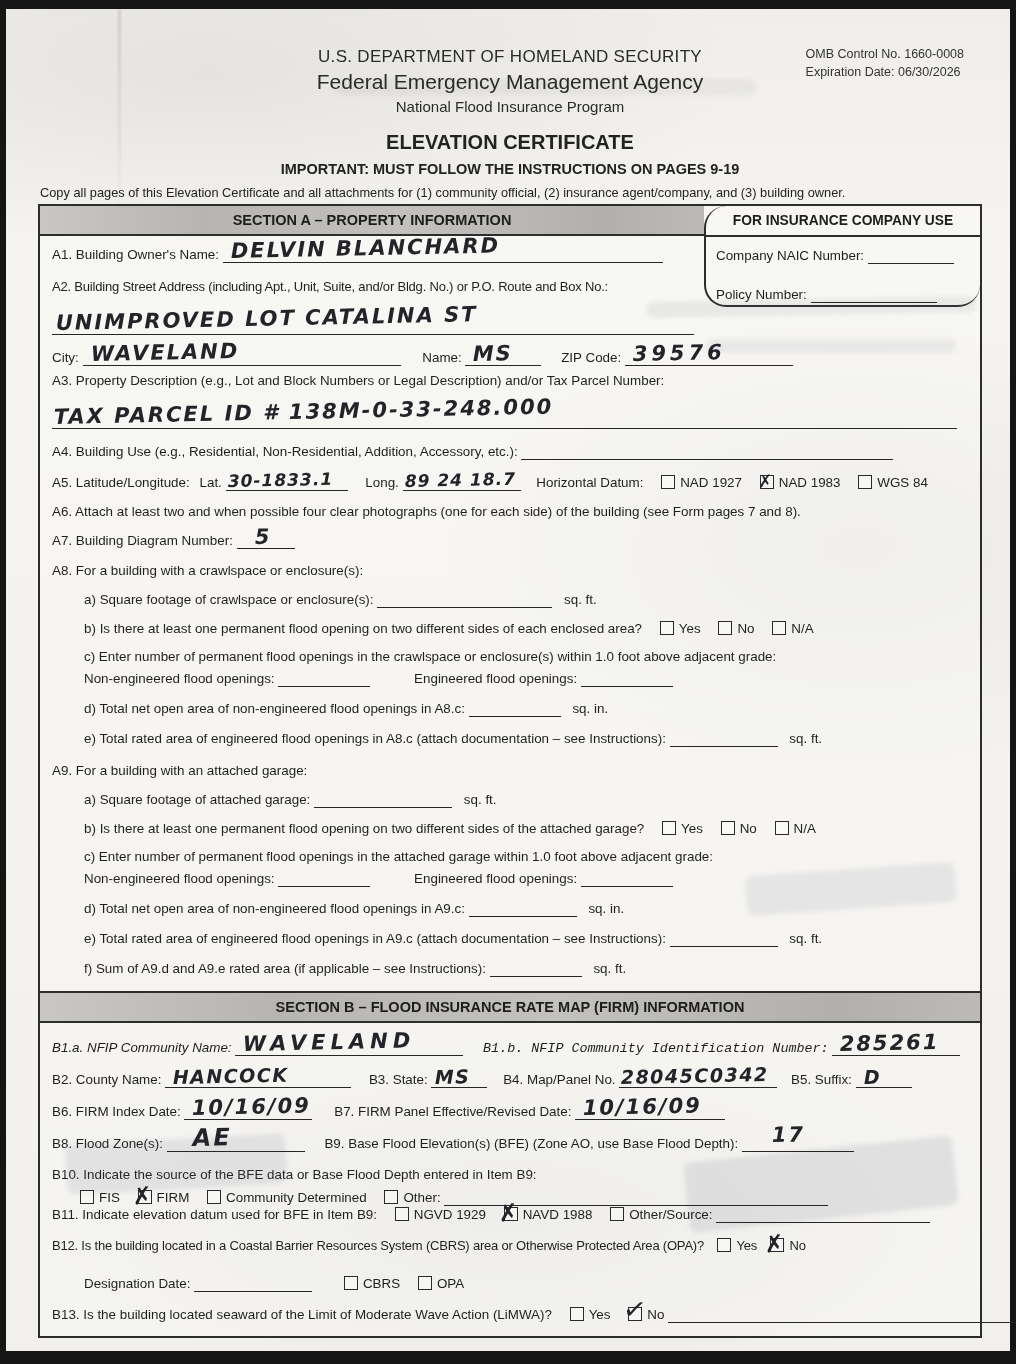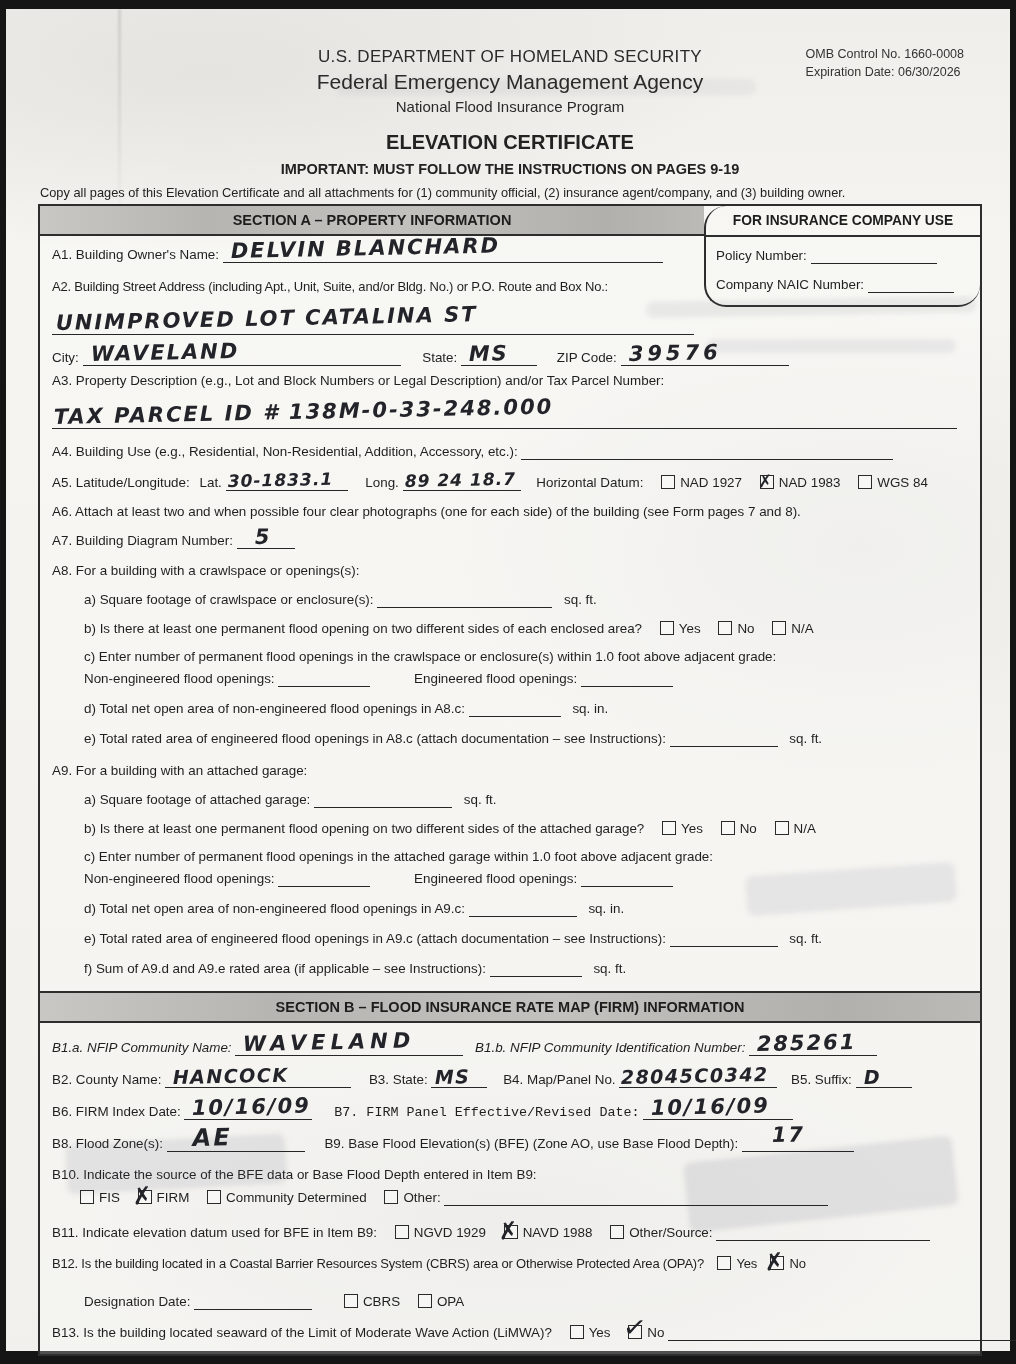--- a/index.html
+++ b/index.html
@@ -127,35 +127,35 @@
         </div>
         <div class="row tight" style="margin-top:16px;">
           <span class="lbl">A2. Building Street Address (including Apt., Unit, Suite, and/or Bldg. No.) or P.O. Route and Box No.:</span>
         </div>
         <div class="row" style="margin-top:24px;">
           <span class="line w-full"><span class="hw hw-xl" style="left:4px;">UNIMPROVED LOT CATALINA ST</span></span>
         </div>
       </div>
       <div class="ins-box">
         <div class="ins-title">FOR INSURANCE COMPANY USE</div>
+        <div class="ins-row" style="padding-bottom:12px;">
+          <span class="lbl">Company NAIC Number:</span>
+          <span class="line w90"><span class="hw hw-md"></span></span>
+        </div>
         <div class="ins-row">
           <span class="lbl">Policy Number:</span>
           <span class="line w140"><span class="hw hw-md"></span></span>
         </div>
-        <div class="ins-row" style="padding-bottom:12px;">
-          <span class="lbl">Company NAIC Number:</span>
-          <span class="line w90"><span class="hw hw-md"></span></span>
-        </div>
       </div>
     </div>
 
     <div class="row" style="margin-top:14px;">
       <span class="lbl">City:</span>
       <span class="line w330"><span class="hw hw-xl">WAVELAND</span></span>
-      <span class="lbl" style="margin-left:18px;">State:</span>
+      <span class="lbl" style="margin-left:18px;">Name:</span>
       <span class="line w72"><span class="hw hw-xl">MS</span></span>
       <span class="lbl" style="margin-left:16px;">ZIP Code:</span>
       <span class="line w170"><span class="hw hw-xl" style="letter-spacing:4px;">39576</span></span>
     </div>
 
     <div class="row" style="margin-top:7px;">
       <span class="lbl">A3. Property Description (e.g., Lot and Block Numbers or Legal Description) and/or Tax Parcel Number:</span>
     </div>
     <div class="row" style="margin-top:24px;">
       <span class="line w900"><span class="hw hw-xl" style="left:2px;">TAX PARCEL ID # 138M-0-33-248.000</span></span>
@@ -187,21 +187,21 @@
     <div class="row" style="margin-top:13px;">
       <span class="lbl">A6. Attach at least two and when possible four clear photographs (one for each side) of the building (see Form pages 7 and 8).</span>
     </div>
 
     <div class="row" style="margin-top:13px;">
       <span class="lbl">A7. Building Diagram Number:</span>
       <span class="line w60"><span class="hw hw-xl" style="left:18px;">5</span></span>
     </div>
 
     <div class="row" style="margin-top:14px;">
-      <span class="lbl">A8. For a building with a crawlspace or openings(s):</span>
+      <span class="lbl">A8. For a building with a crawlspace or enclosure(s):</span>
     </div>
     <div class="row indent" style="margin-top:13px;">
       <span class="lbl">a) Square footage of crawlspace or enclosure(s):</span>
       <span class="line w180"><span class="hw hw-md"></span></span>
       <span class="lbl" style="margin-left:8px;">sq. ft.</span>
     </div>
     <div class="row indent" style="margin-top:13px;">
       <span class="lbl">b) Is there at least one permanent flood opening on two different sides of each enclosed area?</span>
       <span class="cb"><span class="box"></span><span class="cb-label">Yes</span></span>
       <span class="cb"><span class="box"></span><span class="cb-label">No</span></span>
@@ -264,39 +264,39 @@
       <span class="lbl">f) Sum of A9.d and A9.e rated area (if applicable – see Instructions):</span>
       <span class="line w95"><span class="hw hw-md"></span></span>
       <span class="lbl" style="margin-left:8px;">sq. ft.</span>
     </div>
 
     <div class="band band-b">SECTION B – FLOOD INSURANCE RATE MAP (FIRM) INFORMATION</div>
 
     <div class="row" style="margin-top:16px;">
       <span class="lbl" style="font-style:italic;">B1.a. NFIP Community Name:</span>
       <span class="line w230"><span class="hw hw-xl" style="letter-spacing:5px;">WAVELAND</span></span>
-      <span class="lbl" style="margin-left:8px;font-style:italic;">B1.b. NFIP Community Identification Number:</span>
+      <span class="lbl" style="margin-left:16px;font-style:italic;font-family:Liberation Mono, monospace;">B1.b. NFIP Community Identification Number:</span>
       <span class="line w130"><span class="hw hw-xl">285261</span></span>
     </div>
 
     <div class="row" style="margin-top:15px;">
       <span class="lbl">B2. County Name:</span>
       <span class="line w190"><span class="hw hw-lg">HANCOCK</span></span>
       <span class="lbl" style="margin-left:14px;">B3. State:</span>
       <span class="line w55"><span class="hw hw-lg" style="left:4px;">MS</span></span>
       <span class="lbl" style="margin-left:12px;">B4. Map/Panel No.</span>
       <span class="line w160"><span class="hw hw-lg" style="left:2px;">28045C0342</span></span>
       <span class="lbl" style="margin-left:10px;">B5. Suffix:</span>
       <span class="line w55"><span class="hw hw-lg">D</span></span>
     </div>
 
     <div class="row" style="margin-top:15px;">
       <span class="lbl">B6. FIRM Index Date:</span>
       <span class="line w130"><span class="hw hw-xl">10/16/09</span></span>
-      <span class="lbl" style="margin-left:18px;font-family:Liberation Mono, monospace;">B7. FIRM Panel Effective/Revised Date:</span>
+      <span class="lbl" style="margin-left:18px;">B7. FIRM Panel Effective/Revised Date:</span>
       <span class="line w150"><span class="hw hw-xl">10/16/09</span></span>
     </div>
 
     <div class="row" style="margin-top:15px;">
       <span class="lbl">B8. Flood Zone(s):</span>
       <span class="line w135"><span class="hw hw-xl" style="left:26px;font-size:24px;">AE</span></span>
       <span class="lbl" style="margin-left:16px;">B9. Base Flood Elevation(s) (BFE) (Zone AO, use Base Flood Depth):</span>
       <span class="line w115"><span class="hw hw-xl" style="left:30px;bottom:4px;">17</span></span>
     </div>
 
@@ -304,21 +304,21 @@
       <span class="lbl">B10. Indicate the source of the BFE data or Base Flood Depth entered in Item B9:</span>
     </div>
     <div class="row" style="margin-top:7px;margin-left:40px;">
       <span class="cb" style="margin-left:0;"><span class="box"></span><span class="cb-label">FIS</span></span>
       <span class="cb checked"><span class="box"><span class="mark x-lg">✗</span></span><span class="cb-label">FIRM</span></span>
       <span class="cb"><span class="box"></span><span class="cb-label">Community Determined</span></span>
       <span class="cb"><span class="box"></span><span class="cb-label">Other:</span></span>
       <span class="line w380"><span class="hw hw-md"></span></span>
     </div>
 
-    <div class="row" style="margin-top:18px;">
+    <div class="row" style="margin-top:0;">
       <span class="lbl">B11. Indicate elevation datum used for BFE in Item B9:</span>
       <span class="cb"><span class="box"></span><span class="cb-label">NGVD 1929</span></span>
       <span class="cb checked"><span class="box"><span class="mark x-lg">✗</span></span><span class="cb-label">NAVD 1988</span></span>
       <span class="cb"><span class="box"></span><span class="cb-label">Other/Source:</span></span>
       <span class="line w215"><span class="hw hw-md"></span></span>
     </div>
 
     <div class="row tight" style="margin-top:15px;">
       <span class="lbl">B12. Is the building located in a Coastal Barrier Resources System (CBRS) area or Otherwise Protected Area (OPA)?</span>
       <span class="cb" style="margin-left:10px;"><span class="box"></span><span class="cb-label">Yes</span></span>

